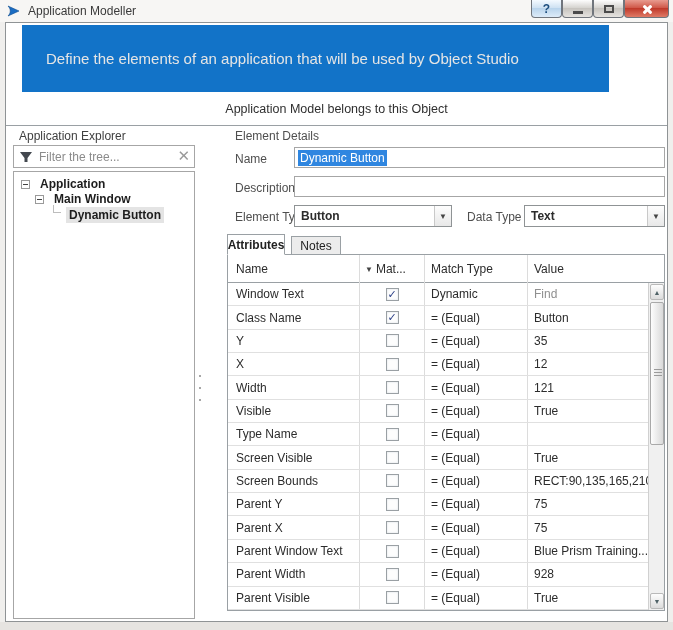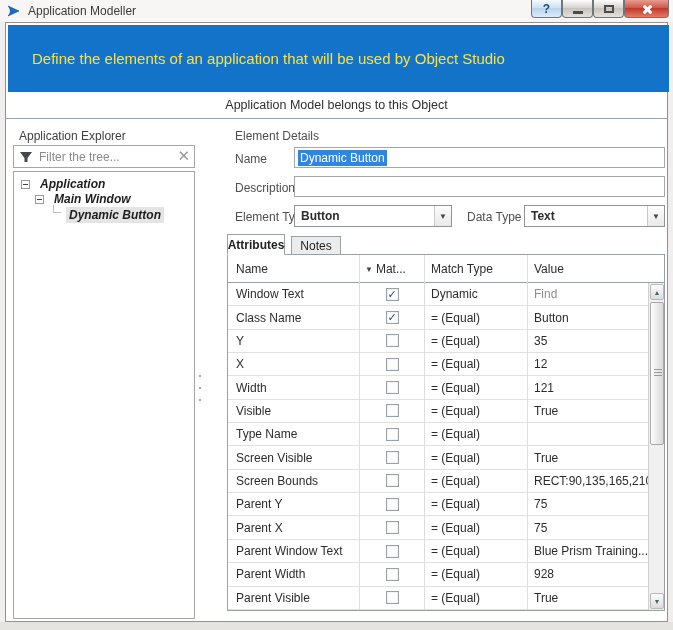--- a/index.html
+++ b/index.html
@@ -25,30 +25,30 @@
   .winbtn.help { background:linear-gradient(#f4faff,#cfe2f3 45%,#b9d4ec 50%,#ddebf8); color:#1d4e7e; font-weight:bold; font-size:12px; }
   .winbtn.close { width:45px; background:linear-gradient(#e89b8f,#d0594a 45%,#c03a2b 50%,#e07a66); }
   .glyph-min { width:10px; height:3px; background:#4b4b4b; margin-top:7px; }
   .glyph-max { width:10px; height:8px; border:2px solid #4b4b4b; background:transparent; }
   .glyph-x { position:relative; width:12px; height:12px; }
   .glyph-x::before,.glyph-x::after{ content:""; position:absolute; left:5px; top:1px; width:3px; height:11px; background:#fff; border-radius:1px;}
   .glyph-x::before{ transform:rotate(45deg);} .glyph-x::after{ transform:rotate(-45deg);}
 
   
   .dialog { position:absolute; left:5px; top:22px; width:663px; height:600px; background:#ffffff; border:1px solid #8f9395; }
-  .banner { position:absolute; left:2px; top:2px; width:661px; height:67px; background:#1273c8; color:#fde047; font-size:15px; display:flex; align-items:center; padding-left:24px; }
-  .subtitle-strip { position:absolute; left:0; top:69px; width:661px; height:27px; background:#ffffff; border-bottom:1px solid #9aa0a4; display:flex; align-items:center; justify-content:center; font-size:12.5px; color:#2f2f2f; }
+  .banner { position:absolute; left:16px; top:2px; width:587px; height:67px; background:#1273c8; color:#e5e5e5; font-size:15px; display:flex; align-items:center; padding-left:24px; }
+  .subtitle-strip { position:absolute; left:0; top:69px; width:661px; height:34px; background:#ffffff; border-bottom:1px solid #9aa0a4; display:flex; align-items:center; justify-content:center; font-size:12.5px; color:#2f2f2f; }
 
   
   .explorer-label { position:absolute; left:13px; top:106px; font-size:12px; color:#404040; }
   .filterbox { position:absolute; left:7px; top:122px; width:182px; height:23px; border:1px solid #a6a6a6; background:#fff; }
   .funnel { position:absolute; left:5px; top:4px; }
   .filter-text { position:absolute; left:25px; top:4px; font-size:12px; color:#8b8b8b; }
   .filter-clear { position:absolute; right:4px; top:1px; font-size:15px; font-weight:bold; color:#9a9a9a; }
-  .treebox { position:absolute; left:7px; top:148px; width:182px; height:448px; border:1px solid #a6a6a6; background:#fff;font-style:italic; }
+  .treebox { position:absolute; left:7px; top:148px; width:182px; height:448px; border:1px solid #a6a6a6; background:#fff; }
   .tree-item { position:absolute; font-size:12px; font-weight:bold; color:#1d1d1d; white-space:nowrap; }
   .expander { position:absolute; width:9px; height:9px; border:1px solid #9a9a9a; background:#fff; }
   .expander::after { content:""; position:absolute; left:1px; top:3px; width:5px; height:1px; background:#444; }
   .connector { position:absolute; width:8px; height:8px; border-left:1px solid #bdbdbd; border-bottom:1px solid #bdbdbd; }
   .tree-item.selected { background:#e4e4e4; padding:1px 3px; }
 
   
   .splitter-dot { position:absolute; width:2px; height:2px; background:#8a8a8a; border-radius:50%; }
 
   

